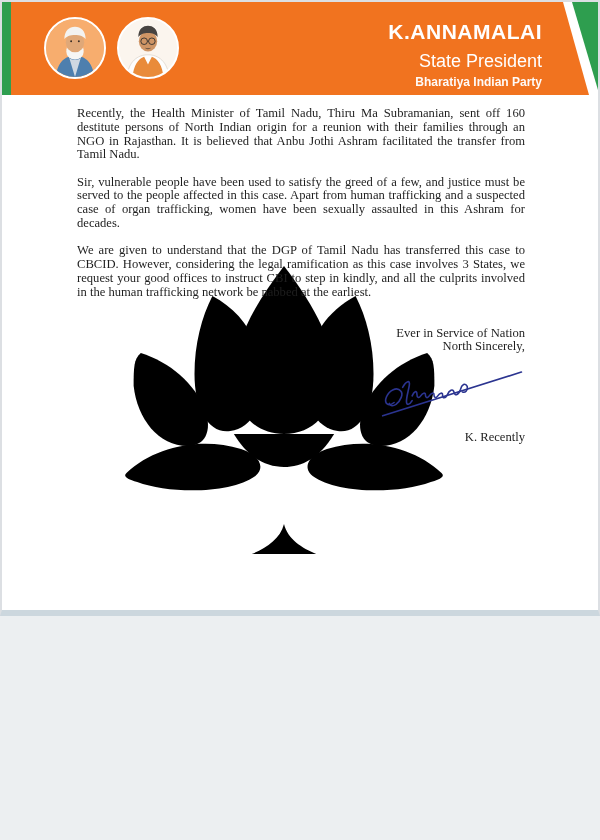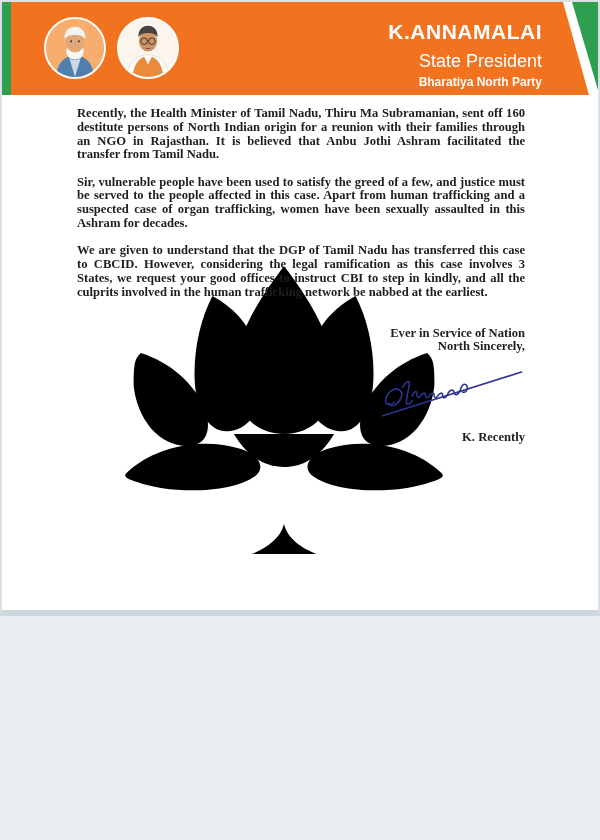--- a/index.html
+++ b/index.html
@@ -23,21 +23,21 @@
   .header-text{position:absolute;top:18px;right:56px;text-align:right;color:#fff;}
   .header-name{font-size:21px;font-weight:bold;letter-spacing:.5px;line-height:1.1;}
   .header-role{font-size:18px;font-weight:normal;margin-top:9px;line-height:1.1;}
   .header-party{font-size:12px;font-weight:bold;margin-top:4px;line-height:1.1;opacity:.97;}
   
   .watermark{position:absolute;left:103px;top:252px;width:358px;height:312px;color:#efeeeb;z-index:1;}
   .watermark svg{width:100%;height:100%;}
   
   .letter-body{position:absolute;left:75px;top:105px;width:448px;z-index:2;
     font-family:"Liberation Serif","DejaVu Serif",serif;font-size:12.6px;line-height:13.8px;
-    color:#1e1e1e;text-align:justify;font-weight:bold;}
+    color:#1e1e1e;text-align:justify;}
   .letter-body p{margin:0 0 13.5px 0;}
   .valediction{text-align:right;margin-top:27px;}
   .signature-wrap{text-align:right;margin-top:7px;margin-right:-4px;}
   .signature-wrap svg{width:152px;height:64px;}
   .signature-wrap path{fill:none;stroke:#2B3490;stroke-width:1.7;stroke-linecap:round;}
   .signatory{text-align:right;margin-top:2px;}
   
   .footer-logo{position:absolute;left:12px;top:721px;width:58px;height:63px;color:#1b1b1b;z-index:2;}
   .footer-logo svg{width:100%;height:100%;}
   .footer{position:absolute;left:0;right:0;top:785px;height:47px;z-index:3;}
@@ -104,21 +104,21 @@
         <circle cx="26" cy="23" r="3.4" fill="none" stroke="#2c2c2c" stroke-width=".9"></circle>
         <circle cx="34" cy="23" r="3.4" fill="none" stroke="#2c2c2c" stroke-width=".9"></circle>
         <path d="M29.4 23 L30.6 23" stroke="#2c2c2c" stroke-width=".9"></path>
         <path d="M26.5 29.5 Q30 31.5 33.5 29.5 Q30 33 26.5 29.5 Z" fill="#33302d"></path>
       </svg>
     </div>
 
     <div class="header-text">
       <div class="header-name">K.ANNAMALAI</div>
       <div class="header-role">State President</div>
-      <div class="header-party">Bharatiya North Party</div>
+      <div class="header-party">Bharatiya Indian Party</div>
     </div>
   </div>
 
   <div class="watermark">
     <svg preserveAspectRatio="none" viewBox="0 0 100 104">
         <use href="#bjp-lotus"></use>
       </svg>
   </div>
 
   <div class="letter-body">

